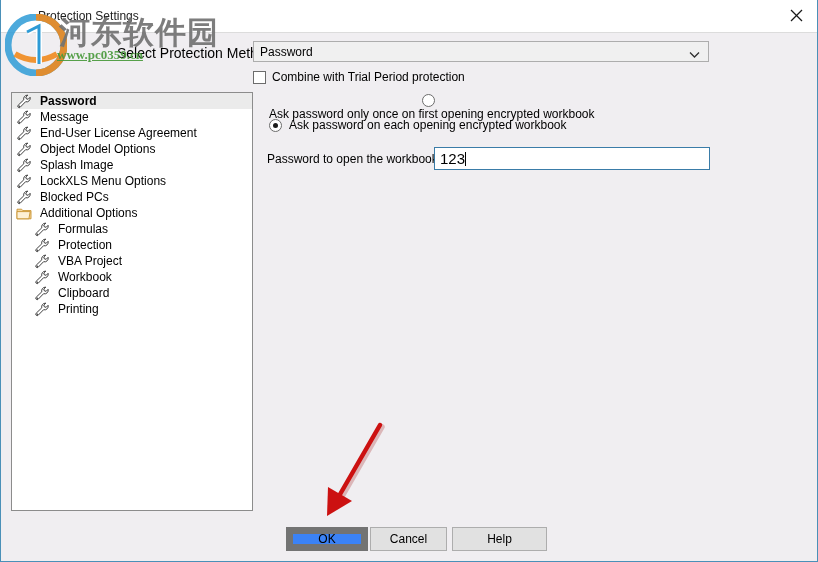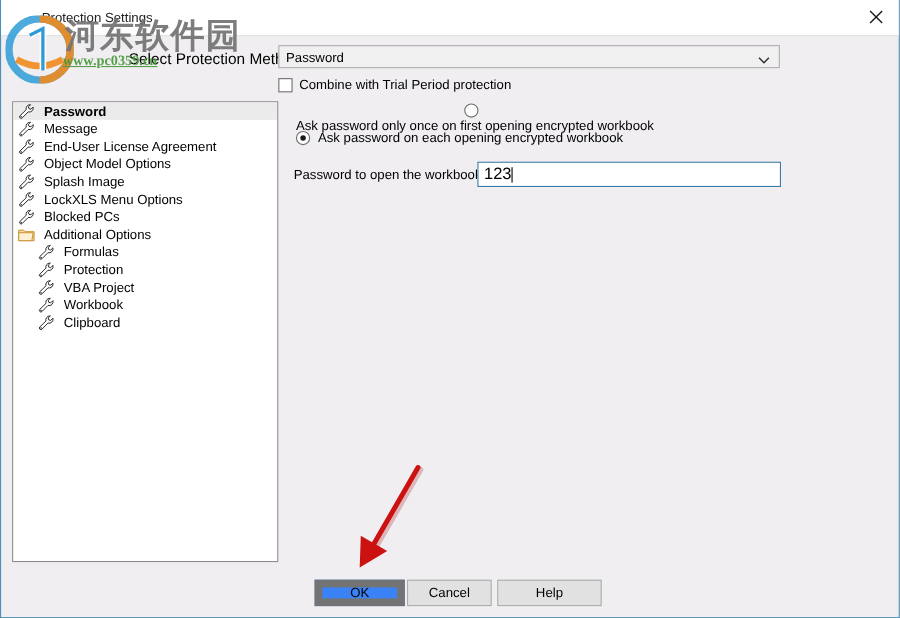--- a/index.html
+++ b/index.html
@@ -375,20 +375,29 @@
         <span class="tree-label">Workbook</span>
       </div>
       <div class="tree-item child">
         <span style="display: block; flex: 0 0 16px; margin-right: 4px;">
           <svg class="tree-icon" viewBox="0 0 16 15" aria-hidden="true">
             <path d="M11.2 1.2a3.6 3.6 0 0 0-3.4 4.6L2.2 11.2a1.4 1.4 0 1 0 2 2l5.4-5.5a3.6 3.6 0 0 0 4.5-4.4l-2 2-1.8-.5-.5-1.8 2-1.8z" fill="#ffffff" stroke="#2b2b2b" stroke-width="0.9" stroke-linejoin="round"></path>
             <circle cx="3.3" cy="12.2" r="0.7" fill="#2b2b2b"></circle>
           </svg>
         </span>
         <span class="tree-label">Clipboard</span>
+      </div>
+      <div class="tree-item child">
+        <span style="display: block; flex: 0 0 16px; margin-right: 4px;">
+          <svg class="tree-icon" viewBox="0 0 16 15" aria-hidden="true">
+            <path d="M11.2 1.2a3.6 3.6 0 0 0-3.4 4.6L2.2 11.2a1.4 1.4 0 1 0 2 2l5.4-5.5a3.6 3.6 0 0 0 4.5-4.4l-2 2-1.8-.5-.5-1.8 2-1.8z" fill="#ffffff" stroke="#2b2b2b" stroke-width="0.9" stroke-linejoin="round"></path>
+            <circle cx="3.3" cy="12.2" r="0.7" fill="#2b2b2b"></circle>
+          </svg>
+        </span>
+        <span class="tree-label">Printing</span>
       </div>
     </div>
 
   <div id="select-label">Select Protection Method:</div>
 
   <div id="method-select">
     <span id="method-value">Password</span>
     <span id="method-arrow">
       <svg width="11" height="8" viewBox="0 0 11 8" aria-hidden="true">
         <polyline points="1,1.5 5.5,6 10,1.5" fill="none" stroke="#303030" stroke-width="1.3"></polyline>

